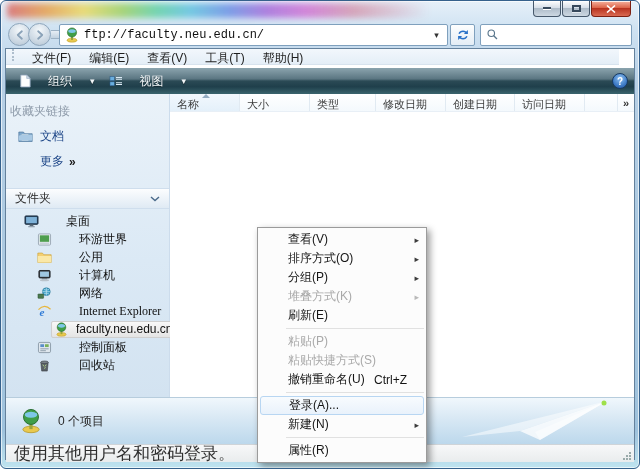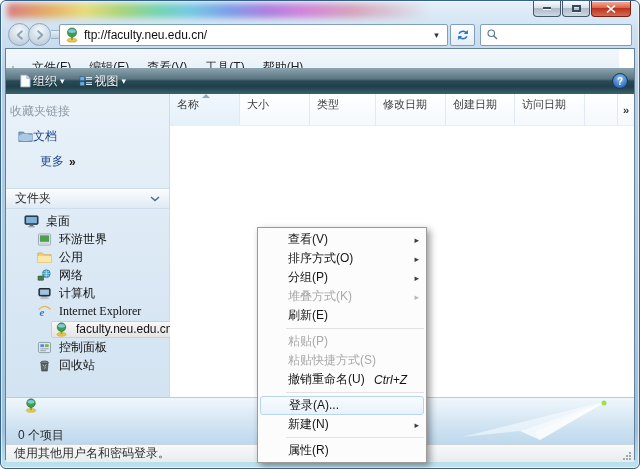--- a/index.html
+++ b/index.html
@@ -28,92 +28,92 @@
   .glyph-max { width:9px; height:7px; border:2px solid #37495c; box-shadow:0 1px 0 rgba(255,255,255,.6); }
 
   
   #navrow { position:absolute; top:20px; left:0; right:0; height:27px; display:flex; align-items:center; padding:0 7px; }
   .nav-circle { width:23px; height:23px; border-radius:50%; border:1px solid #8ea6bc; flex:none;
     background:radial-gradient(circle at 50% 30%, #f4f8fb, #cdd9e4 60%, #b4c4d2); display:flex; align-items:center; justify-content:center; }
   .nav-circle.fwd { margin-left:-3px; }
   .addr-joint { width:8px; height:9px; background:linear-gradient(#e7eef5,#c2d2e0); border:1px solid #9db2c5; border-left:none; border-right:none; flex:none; }
   #address-bar { flex:1; height:22px; background:#fff; border:1px solid #7fa0bd; border-radius:2px;
     display:flex; align-items:center; padding:0 2px 0 4px; min-width:0; }
-  #address-text { flex:1; font-size:12px; color:#101010; white-space:nowrap; overflow:hidden; padding-left:4px; }
+  #address-text { flex:1; font-size:12px; color:#101010; white-space:nowrap; overflow:hidden; padding-left:4px;font-family:Liberation Mono, monospace; }
   .addr-drop { width:17px; height:18px; display:flex; align-items:center; justify-content:center; font-size:9px; color:#333; }
   #refresh-btn { width:25px; height:22px; margin-left:2px; border:1px solid #7fa0bd; border-radius:2px; flex:none;
     background:linear-gradient(#fdfefe,#e4edf5); display:flex; align-items:center; justify-content:center; }
   #search-box { width:152px; height:22px; margin-left:5px; background:#fff; border:1px solid #7fa0bd; border-radius:2px; flex:none;
     display:flex; align-items:center; padding:0 5px; }
   #search-input { flex:1; border:none; outline:none; font-size:12px; min-width:0; font-family:"Liberation Sans",sans-serif; background:transparent; }
   #search-input::placeholder { font-style:italic; color:#8a9099; }
 
   
   #client { position:absolute; left:4px; right:4px; top:47px; bottom:8px; border:1px solid #64819c; background:#fff; }
 
-  #menubar { position:absolute; left:0; right:15px; top:0; height:30px; background:linear-gradient(#f2f7fc,#e4eef7);
-    border-bottom:1px solid #d7e3ee; display:flex; align-items:flex-end; font-size:12px; color:#1e1e1e; padding-left:6px; }
+  #menubar { position:absolute; left:0; right:15px; top:0; height:16px; background:linear-gradient(#f2f7fc,#e4eef7);
+    border-bottom:1px solid #d7e3ee; display:flex; align-items:flex-start; font-size:12px; color:#1e1e1e; padding-left:6px; }
   .grip { width:3px; height:12px; border-left:2px dotted #aebecd; margin-right:8px; }
   .menu-item { padding:1px 9px 2px; }
 
   #toolbar { position:absolute; left:0; right:0; top:19px; height:26px; display:flex; align-items:center; padding:0 6px; color:#f2f6f8;
     background:linear-gradient(180deg,#8ba4ae 0%,#5b7682 42%,#2b4a55 50%,#1f3f4b 72%,#3a646d 100%); font-size:12px; }
-  .tb-btn { display:flex; align-items:center; gap:2px; padding:3px 7px; border-radius:3px; text-shadow:0 1px 1px rgba(0,0,0,.45);justify-content:flex-end; }
+  .tb-btn { display:flex; align-items:center; gap:17px; padding:3px 7px; border-radius:3px; text-shadow:0 1px 1px rgba(0,0,0,.45);justify-content:flex-end; }
   .tb-caret { font-size:9px; margin-left:1px; }
   #help-btn { margin-left:auto; width:16px; height:16px; border-radius:50%; border:1px solid #173a63;
     background:radial-gradient(circle at 50% 32%, #8cc0f2, #3a77c2 65%, #255091); color:#fff; font-size:10px; font-weight:bold;
     display:flex; align-items:center; justify-content:center; }
 
   
   #main { position:absolute; left:0; right:0; top:45px; height:303px; display:flex; background:#fff; }
   #sidebar { width:164px; flex:none; background:linear-gradient(180deg,#eaf2f9,#dbe9f5 55%,#d3e3f1); border-right:1px solid #ccdcec; font-size:12px; }
   #fav-title { color:#8d9aa9; padding:9px 0 5px 4px; }
-  .fav-item { display:flex; align-items:center; padding:3px 0 3px 12px; color:#1c4587; }
+  .fav-item { display:flex; align-items:center; gap:7px; padding:3px 0 3px 12px; color:#1c4587; }
   #more-row { display:flex; align-items:center; gap:5px; padding:5px 0 3px 34px; }
   #more-label { color:#1c4587; }
   #more-glyph { font-weight:bold; color:#1a1a1a; letter-spacing:-1px; }
   #folders-bar { margin-top:15px; height:21px; background:linear-gradient(#fcfdfe,#dfeaf4); border-top:1px solid #cfdeed; border-bottom:1px solid #cfdeed;
     display:flex; align-items:center; justify-content:space-between; padding:0 9px; color:#2b2b2b; }
   #tree { padding-top:3px; }
-  .tree-item { display:flex; align-items:center; height:18px; color:#111; }
+  .tree-item { display:flex; align-items:center; height:18px; color:#111;gap:20px; }
   .tree-item .lbl { padding:0 3px; white-space:nowrap; }
   .ind0 { padding-left:18px; } .ind1 { padding-left:31px;font-family:Liberation Serif, serif; } .ind2 { padding-left:45px; }
   .tree-item svg { flex:none; margin-right:4px; }
   .tree-sel { display:flex; align-items:center; background:linear-gradient(#f8f8f8,#e4e4e4); border:1px solid #cfcfcf; border-radius:2px; padding:0 2px; }
 
   #filelist { flex:1; position:relative; background:#fff; }
-  #col-header { display:flex; height:32px; font-size:11px; color:#3c3c3c; background:linear-gradient(#ffffff,#f4f9fd); border-bottom:1px solid #e8eff6; }
+  #col-header { display:flex; height:18px; font-size:11px; color:#3c3c3c; background:linear-gradient(#ffffff,#f4f9fd); border-bottom:1px solid #e8eff6; }
   .col { border-right:1px solid #e1eaf2; padding:3px 0 0 7px; position:relative; }
   .col.sorted { background:linear-gradient(#f2f8fd,#e4f0fa); }
   .sort-caret { position:absolute; top:0; left:32px; }
   .col-fill { flex:1; border-right:1px solid #e1eaf2; }
   .col-ovf { width:16px; display:flex; align-items:center; justify-content:center; font-weight:bold; color:#333; }
 
   
   #details { position:absolute; left:0; right:0; top:348px; height:47px; border-top:1px solid #b7cddd;
-    background:linear-gradient(180deg,#f0f7fc,#d8e8f4 45%,#bcd8ec); display:flex; padding-left:12px; gap:14px; overflow:hidden;flex-direction:column; }
+    background:linear-gradient(180deg,#f0f7fc,#d8e8f4 45%,#bcd8ec); display:flex; align-items:center; padding-left:12px; gap:14px; overflow:hidden; }
   #item-count { font-size:12px; color:#2b2b2b; }
   #plane { position:absolute; right:22px; bottom:1px; }
 
   
   #statusbar { position:absolute; left:0; right:0; top:395px; height:18px; background:linear-gradient(#f7f8f9,#e9eced);
-    border-top:1px solid #cfd4d8; display:flex; align-items:center; padding:0 8px; font-size:12px; color:#2e2e2e; }
+    border-top:1px solid #cfd4d8; display:flex; align-items:center; padding:0 8px; font-size:17px; color:#2e2e2e; }
   #grip { position:absolute; right:2px; bottom:2px; width:9px; height:9px;
     background:radial-gradient(circle at 1px 8px, #9aa 1px, transparent 1.4px), radial-gradient(circle at 4px 5px, #9aa 1px, transparent 1.4px),
       radial-gradient(circle at 7px 2px, #9aa 1px, transparent 1.4px), radial-gradient(circle at 4px 8px, #9aa 1px, transparent 1.4px),
       radial-gradient(circle at 7px 5px, #9aa 1px, transparent 1.4px), radial-gradient(circle at 7px 8px, #9aa 1px, transparent 1.4px); }
 
   
   #context-menu { position:absolute; left:256px; top:226px; width:170px; background:#fcfcfc; border:1px solid #9b9b9b;
     box-shadow:3px 3px 7px rgba(0,0,0,.4); padding:2px 0; font-size:12px; z-index:50; }
   .cm-item { height:19px; display:flex; align-items:center; padding:0 7px 0 30px; color:#151515; }
   .cm-item.disabled { color:#a9a9a9; }
   .cm-arrow { margin-left:auto; font-size:9px; color:#3c3c3c; }
   .cm-item.disabled .cm-arrow { color:#b9b9b9; }
-  .cm-accel { margin-left:auto; padding-right:12px;font-style:italic; }
+  .cm-accel { margin-left:auto; padding-right:12px; }
   .cm-item.hl { margin:0 2px; padding-left:28px; border:1px solid #b8d6f2; border-radius:3px; height:19px;
     background:linear-gradient(#f8fbfe,#e9f2fb); }
   .cm-sep { height:1px; background:#e1e1e1; margin:3px 2px 3px 28px; }
 </style>
 </head>
 <body>
 
 <div id="stage">
   <div id="window">
 
@@ -249,34 +249,34 @@
             </div>
             <div class="tree-item ind1">
               <svg viewBox="0 0 16 14" width="15" height="13">
                   <path d="M.8 2.2h5l1.4 1.8h8v8.4H.8z" fill="#f3cf72" stroke="#caa23c" stroke-width=".7"></path>
                   <path d="M.8 5.4h14.4v7H.8z" fill="#fae8a8"></path>
                 </svg>
               <span class="lbl">公用</span>
             </div>
             <div class="tree-item ind1">
               <svg viewBox="0 0 16 14" width="15" height="13">
-                  <circle cx="10" cy="5" r="4.2" fill="#3fa0c8" stroke="#1f6a8c" stroke-width=".6"></circle>
-                  <path d="M5.8 5h8.4M10 .8v8.4M7 2.2c2 1.5 4 1.5 6 0M7 7.8c2-1.5 4-1.5 6 0" stroke="#d8f0f8" stroke-width=".6" fill="none"></path>
-                  <rect x="1" y="7.6" width="6" height="4.6" rx=".5" fill="#4a7a4e" stroke="#2e5230" stroke-width=".6"></rect>
-                </svg>
-              <span class="lbl">网络</span>
-            </div>
-            <div class="tree-item ind1">
-              <svg viewBox="0 0 16 14" width="15" height="13">
                   <rect x="2" y="1.6" width="12" height="8" rx="1" fill="#3a3f44" stroke="#1e2226"></rect>
                   <rect x="3.2" y="2.8" width="9.6" height="5.6" fill="#9ec6e0"></rect>
                   <rect x="5" y="9.8" width="6" height="1.4" fill="#6a737c"></rect>
                   <ellipse cx="8" cy="12.2" rx="5" ry="1.1" fill="#b9c2ca"></ellipse>
                 </svg>
               <span class="lbl">计算机</span>
+            </div>
+            <div class="tree-item ind1">
+              <svg viewBox="0 0 16 14" width="15" height="13">
+                  <circle cx="10" cy="5" r="4.2" fill="#3fa0c8" stroke="#1f6a8c" stroke-width=".6"></circle>
+                  <path d="M5.8 5h8.4M10 .8v8.4M7 2.2c2 1.5 4 1.5 6 0M7 7.8c2-1.5 4-1.5 6 0" stroke="#d8f0f8" stroke-width=".6" fill="none"></path>
+                  <rect x="1" y="7.6" width="6" height="4.6" rx=".5" fill="#4a7a4e" stroke="#2e5230" stroke-width=".6"></rect>
+                </svg>
+              <span class="lbl">网络</span>
             </div>
             <div class="tree-item ind1">
               <svg viewBox="0 0 16 14" width="15" height="13">
                   <text x="2.5" y="11.5" font-size="12" font-style="italic" font-weight="bold" fill="#2e7ad6">e</text>
                   <path d="M1.5 5 Q8 -1.8 14.5 4.6" stroke="#e8b63c" stroke-width="1.3" fill="none"></path>
                 </svg>
               <span class="lbl">Internet Explorer</span>
             </div>
             <div class="tree-item ind2">
               <div class="tree-sel">

